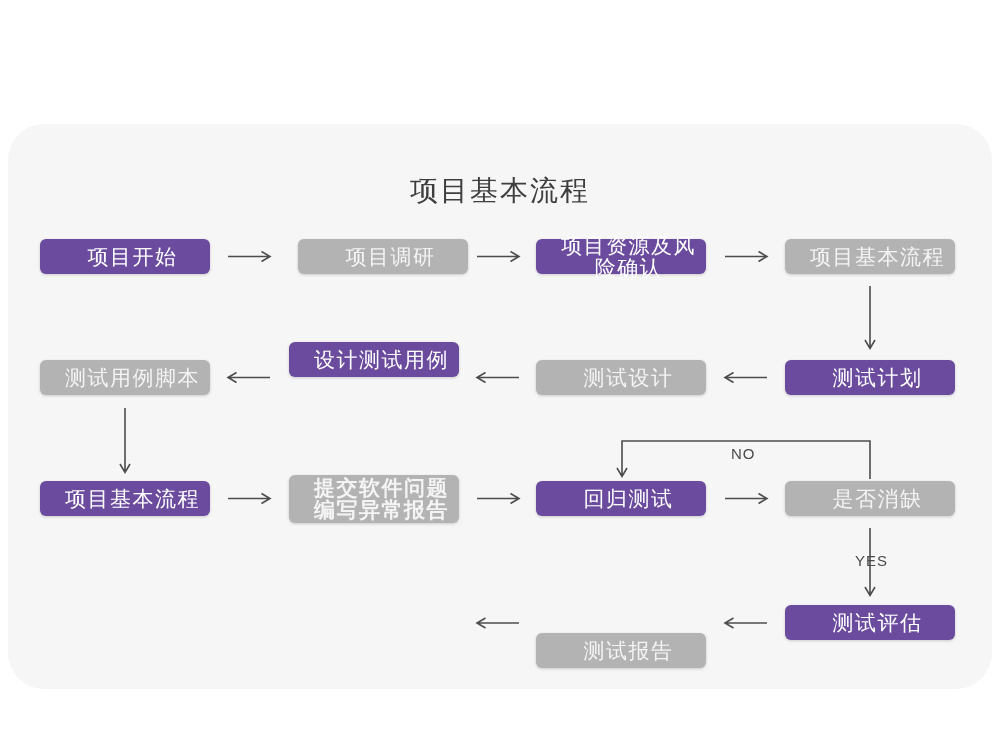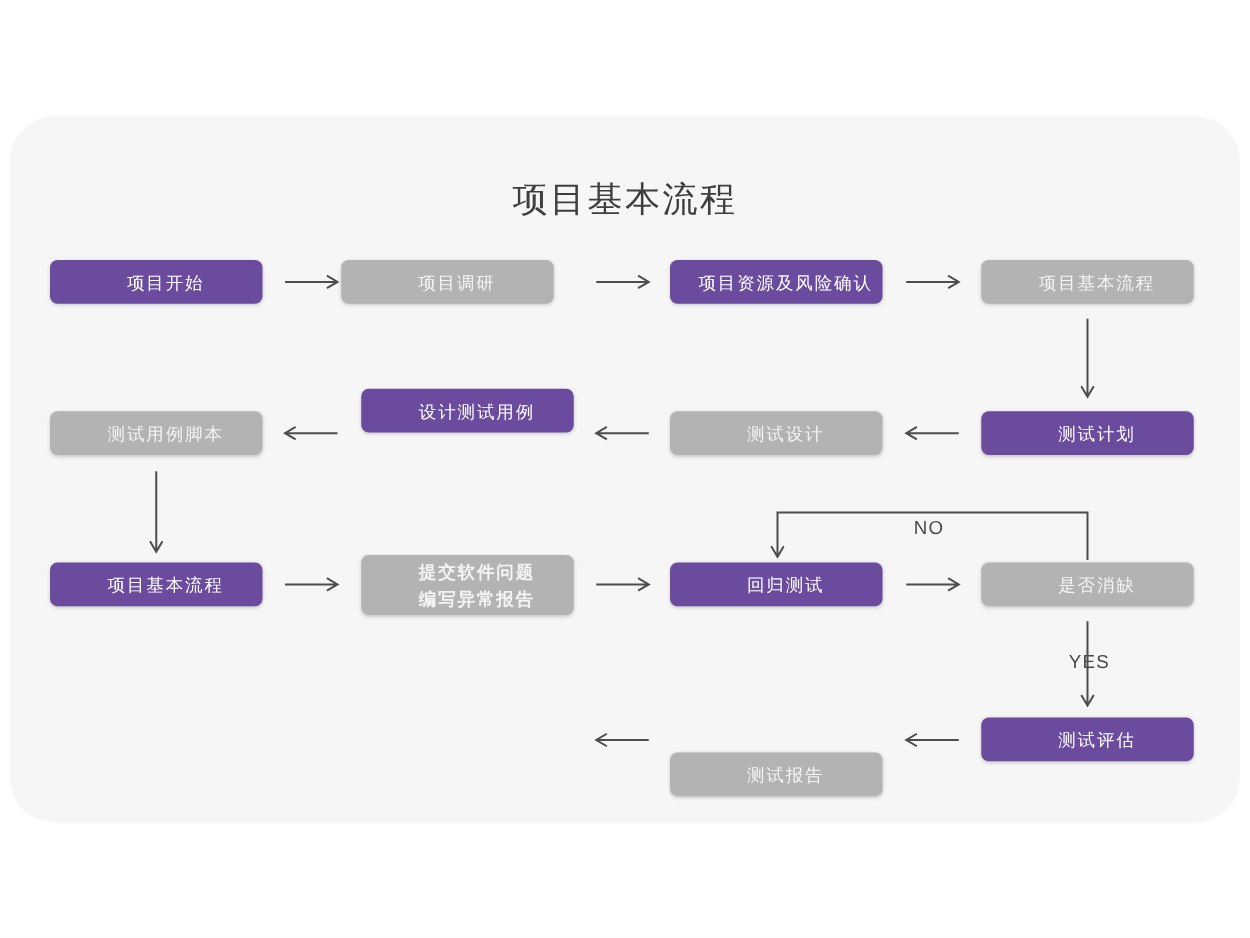--- a/index.html
+++ b/index.html
@@ -8,20 +8,21 @@
     width: 1000px;
     height: 750px;
     background: #ffffff;
     font-family: "Liberation Sans", sans-serif;
     overflow: hidden;
   }
   .stage {
     position: relative;
     width: 1000px;
     height: 652px;
+    margin-top: 31px;
   }
   .card {
     position: absolute;
     left: 8px;
     top: 93px;
     width: 984px;
     height: 565px;
     background: #f6f6f6;
     border-radius: 36px;
   }
@@ -38,21 +39,21 @@
   }
   .node {
     position: absolute;
     width: 170px;
     height: 35px;
     border-radius: 6px;
     display: flex;
     flex-direction: column;
     align-items: center;
     justify-content: center;
-    font-size: 14px;
+    font-size: 21px;
     letter-spacing: 1.5px;
     box-shadow: 0 1px 3px rgba(0,0,0,0.18);
     text-align: center;
     line-height: 22px;
     box-sizing: border-box;
     padding-left: 15px;
   }
   .node.purple {
     background: #6b4b9d;
     color: #ffffff;
@@ -90,21 +91,21 @@
 </head>
 <body>
 
 <div class="stage">
 
   <div class="card"></div>
 
   <div class="title">项目基本流程</div>
 
   <div class="node purple" style="left:40px;  top:208px">项目开始</div>
-  <div class="node gray" style="left:273px; top:208px">项目调研</div>
+  <div class="node gray" style="left:298px; top:208px">项目调研</div>
   <div class="node purple" style="left:536px; top:208px">项目资源及风险确认</div>
   <div class="node gray" style="left:785px; top:208px">项目基本流程</div>
 
   <div class="node gray" style="left:40px;  top:329px">测试用例脚本</div>
   <div class="node purple" style="left:289px; top:311px">设计测试用例</div>
   <div class="node gray" style="left:536px; top:329px">测试设计</div>
   <div class="node purple" style="left:785px; top:329px">测试计划</div>
 
   <div class="node purple" style="left:40px;  top:450px">项目基本流程</div>
   <div class="node gray tall" style="left:289px; top:444px">

